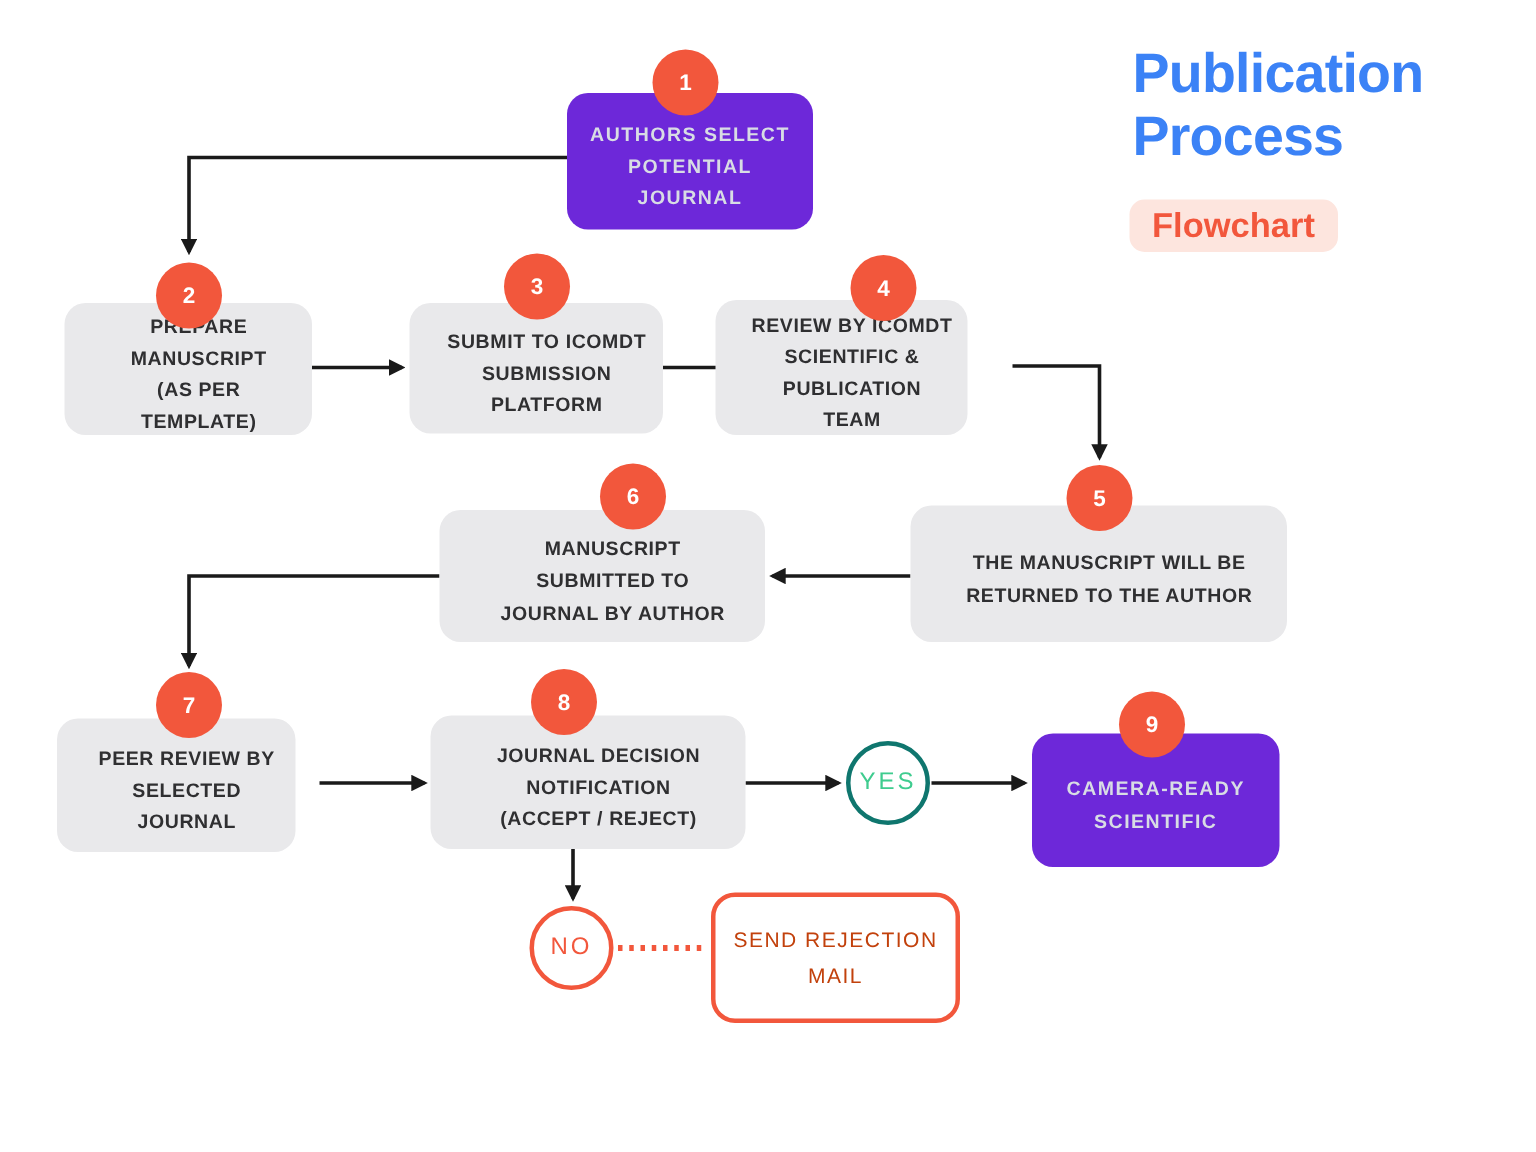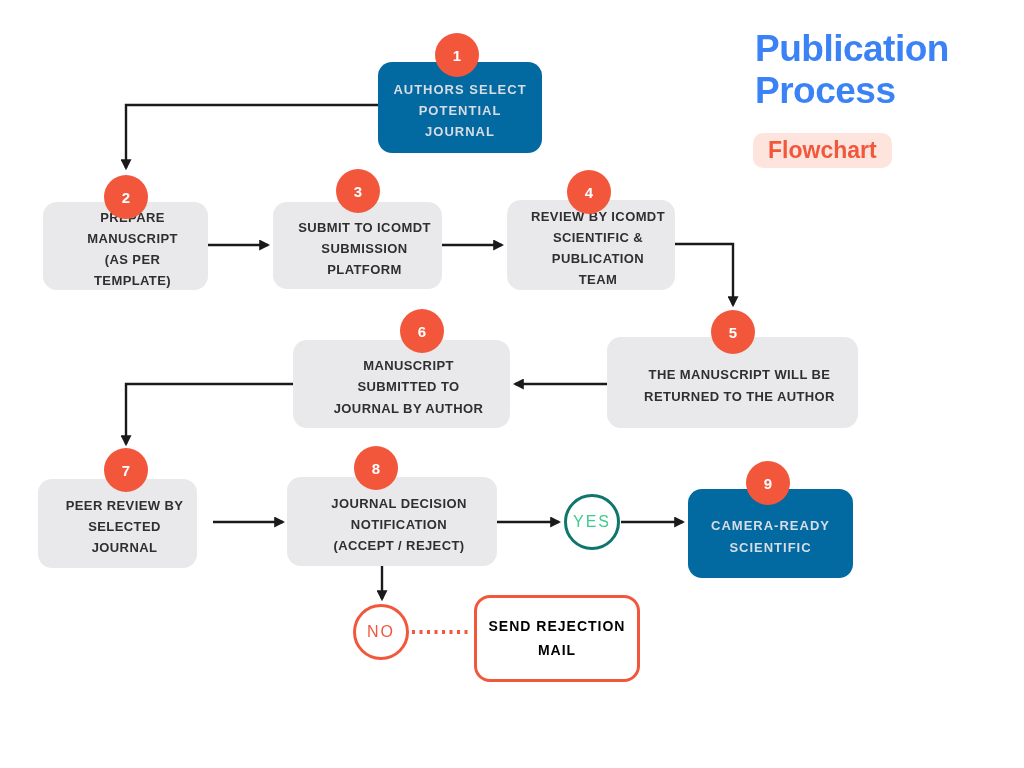--- a/index.html
+++ b/index.html
@@ -23,21 +23,21 @@
   }
   .box .label{
     white-space:pre-line;
     font-weight:bold;
     font-size:13px;
     line-height:1.62;
     letter-spacing:0.4px;
   }
   .box.light{background:#E9E9EB;padding-left:24px;}
   .box.light .label{color:#2F2F31;}
-  .box.dark{background:#0369a1;}
+  .box.dark{background:#6d28d9;}
   .box.dark .label{color:#D8DCE4;letter-spacing:1px;}
 
   
   .badge{
     position:absolute;
     width:44px;height:44px;border-radius:50%;
     background:#F2573C;
     display:flex;align-items:center;justify-content:center;
     color:#ffffff;font-weight:bold;font-size:15px;
   }
@@ -56,22 +56,22 @@
 
   
   .outline-box{
     position:absolute;
     border:3px solid #F2573C;border-radius:16px;
     background:#ffffff;
     display:flex;align-items:center;justify-content:center;
     text-align:center;box-sizing:border-box;
   }
   .outline-box .label{
-    white-space:pre-line;color:#000000;
-    font-weight:bold;font-size:14px;letter-spacing:1px;line-height:1.7;
+    white-space:pre-line;color:#c2410c;
+    font-weight:normal;font-size:14px;letter-spacing:1px;line-height:1.7;
   }
 
   
   .title{
     position:absolute;left:755px;top:28px;
     font-size:37px;line-height:1.13;font-weight:600;
     letter-spacing:-0.5px;color:#3b82f6;
     white-space:pre-line;
   }
   .title-badge{
@@ -117,21 +117,21 @@
   <div class="box light" style="left:43px;top:202px;width:165px;height:88px;">
     <span class="label">PREPARE
 MANUSCRIPT
 (AS PER TEMPLATE)</span>
   </div>
   <div class="box light" style="left:273px;top:202px;width:169px;height:87px;">
     <span class="label">SUBMIT TO ICOMDT
 SUBMISSION
 PLATFORM</span>
   </div>
-  <div class="box light" style="left:507px;top:200px;width:168px;height:90px;">
+  <div class="box light" style="left:477px;top:200px;width:168px;height:90px;">
     <span class="label">REVIEW BY ICOMDT
 SCIENTIFIC &amp;
 PUBLICATION TEAM</span>
   </div>
   <div class="box light" style="left:607px;top:337px;width:251px;height:91px;">
     <span class="label">THE MANUSCRIPT WILL BE
 RETURNED TO THE AUTHOR</span>
   </div>
   <div class="box light" style="left:293px;top:340px;width:217px;height:88px;">
     <span class="label">MANUSCRIPT

